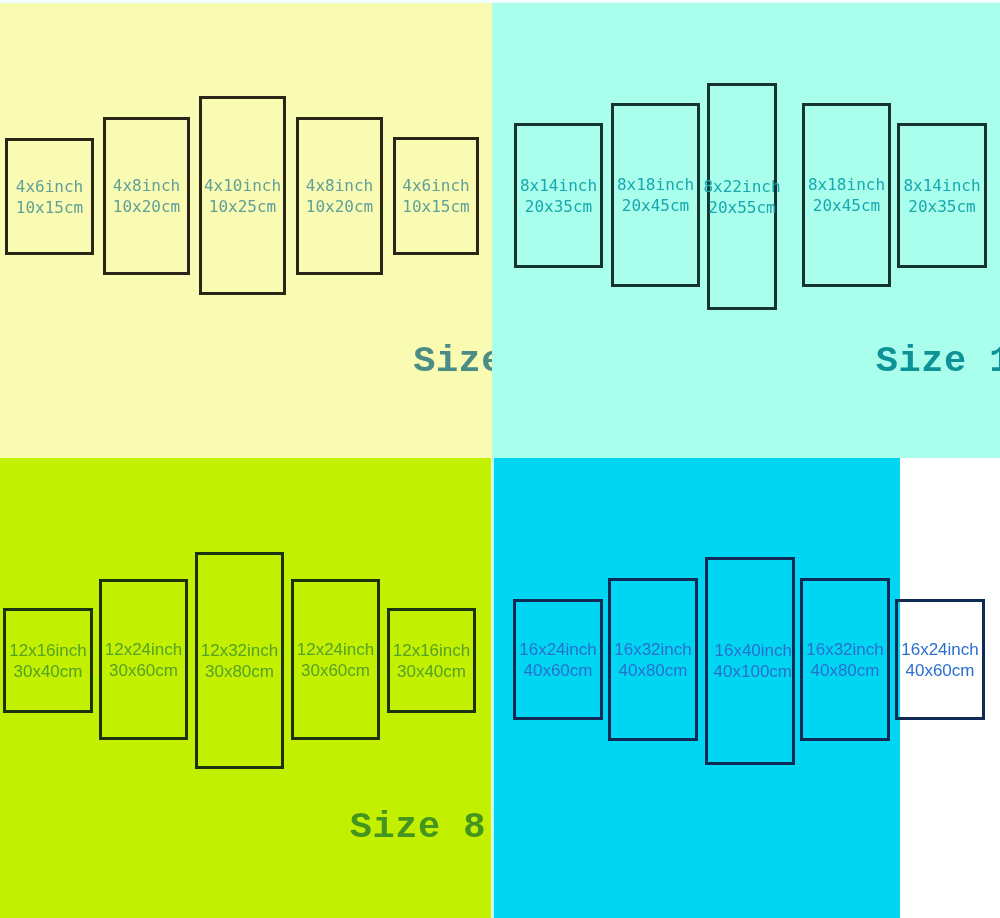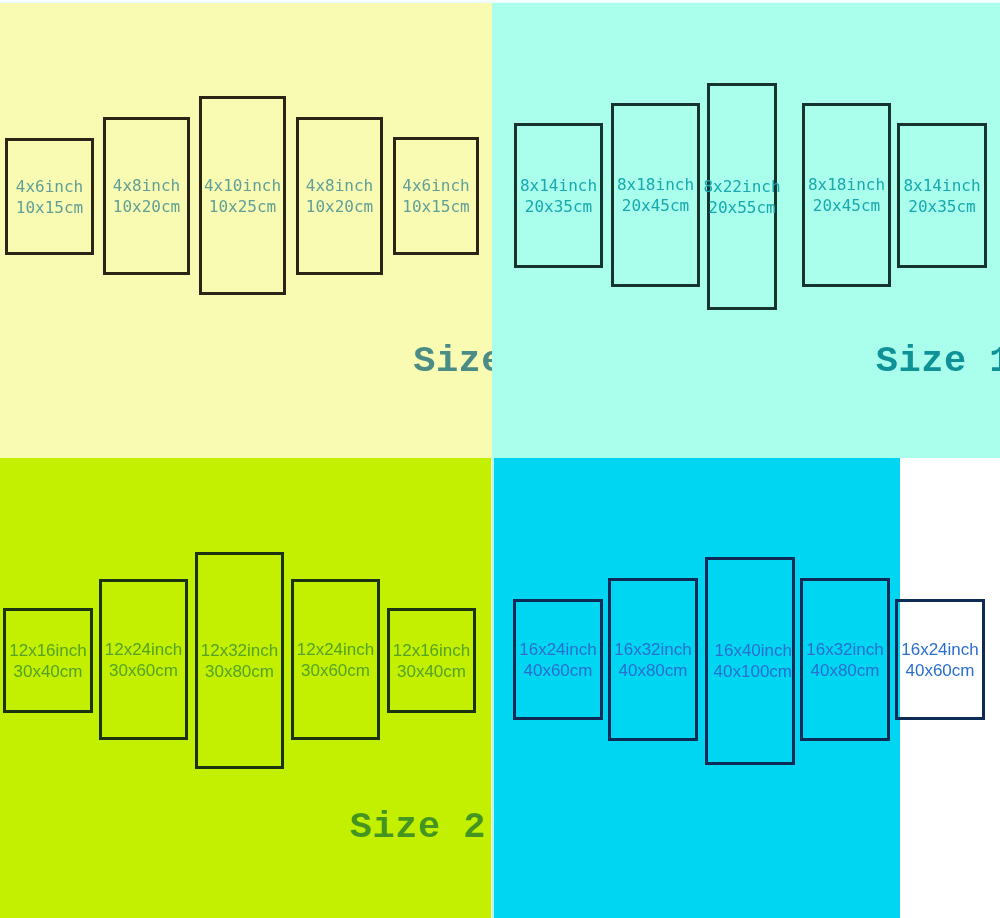--- a/index.html
+++ b/index.html
@@ -174,21 +174,21 @@
       <span>30x80cm</span>
     </div>
     <div class="panel p4">
       <span>12x24inch</span>
       <span>30x60cm</span>
     </div>
     <div class="panel p5">
       <span>12x16inch</span>
       <span>30x40cm</span>
     </div>
-    <h2 class="quad-label">Size 2</h2>
+    <h2 class="quad-label">Size 8</h2>
   </section>
 
   <section class="quad" id="q-br" style="--bg: #00D6F2; --text: #2A6FCE; --label: #153E99; --border: #0D2B55;">
     <div class="panel p1">
       <span>16x24inch</span>
       <span>40x60cm</span>
     </div>
     <div class="panel p2">
       <span>16x32inch</span>
       <span>40x80cm</span>

